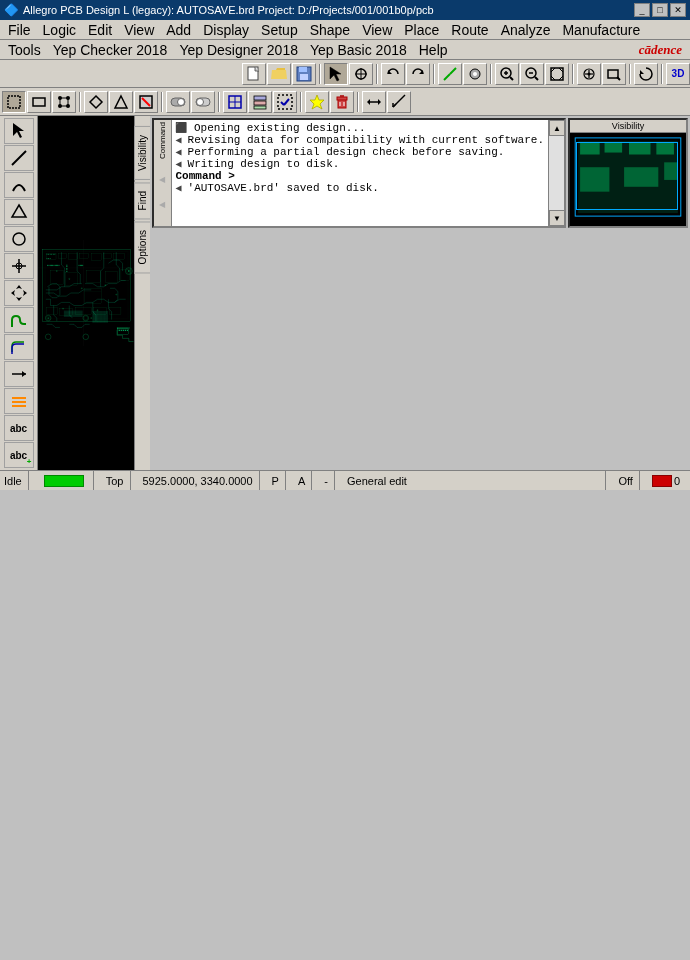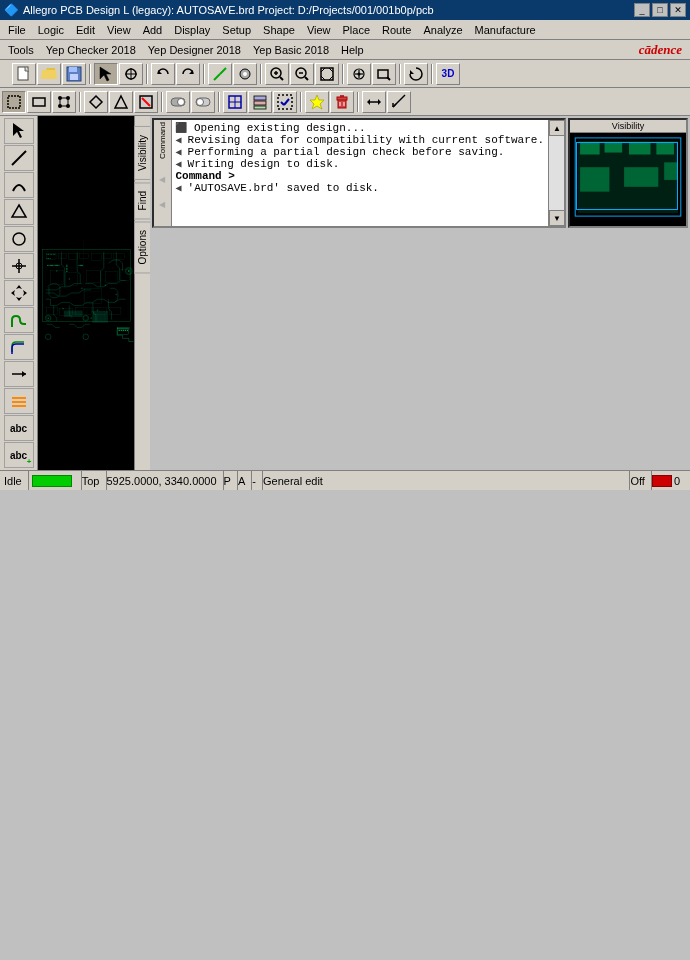--- a/index.html
+++ b/index.html
@@ -51,21 +51,21 @@
       background: #d4d0c8;
       height: 20px;
       display: flex;
       align-items: center;
       border-bottom: 1px solid #808080;
       padding: 0 2px;
     }
     .menu-item {
       padding: 2px 6px;
       cursor: pointer;
-      font-size: 11px;
+      font-size: 14px;
       color: #000;
     }
 
     
     #menu-bar2 {
       background: #d4d0c8;
       height: 20px;
       display: flex;
       align-items: center;
       border-bottom: 1px solid #808080;
@@ -82,22 +82,23 @@
       font-family: serif;
     }
 
     
     #toolbar1 {
       background: #d4d0c8;
       height: 28px;
       display: flex;
       align-items: center;
       border-bottom: 1px solid #808080;
-      padding: 2px 12px;
+      padding: 2px 0;
       gap: 1px;
+      justify-content: flex-end;
     }
     #toolbar2 {
       background: #d4d0c8;
       height: 28px;
       display: flex;
       align-items: center;
       border-bottom: 1px solid #808080;
       padding: 2px 2px;
       gap: 1px;
     }
@@ -283,21 +284,21 @@
     }
 
     
     #status-bar {
       height: 20px;
       background: #d4d0c8;
       border-top: 1px solid #808080;
       display: flex;
       align-items: center;
       padding: 0 4px;
-      gap: 0;
+      gap: 12px;
       font-size: 11px;
     }
     .status-section {
       display: flex;
       align-items: center;
       border-right: 1px solid #808080;
       padding-right: 6px;
       height: 100%;
     }
     .status-section:last-child { border-right: none; }

